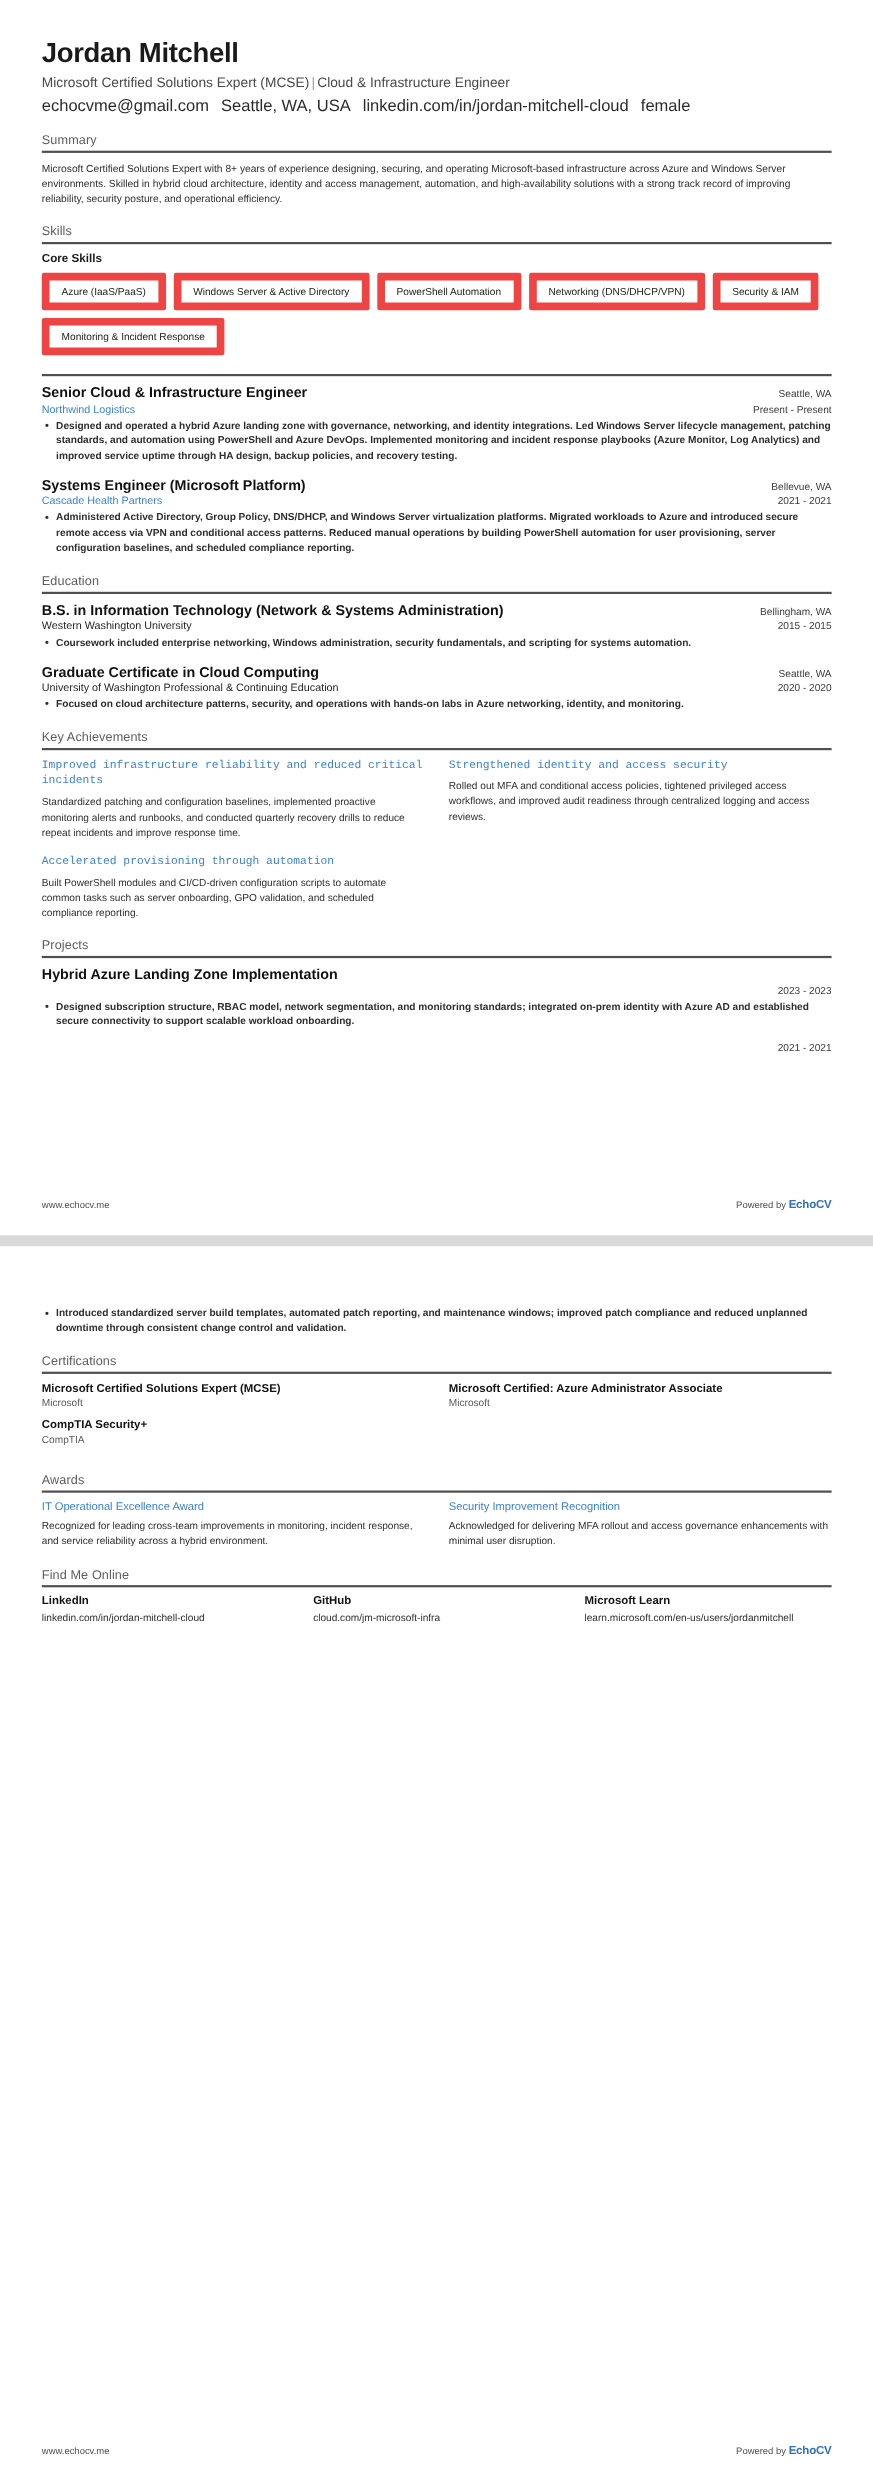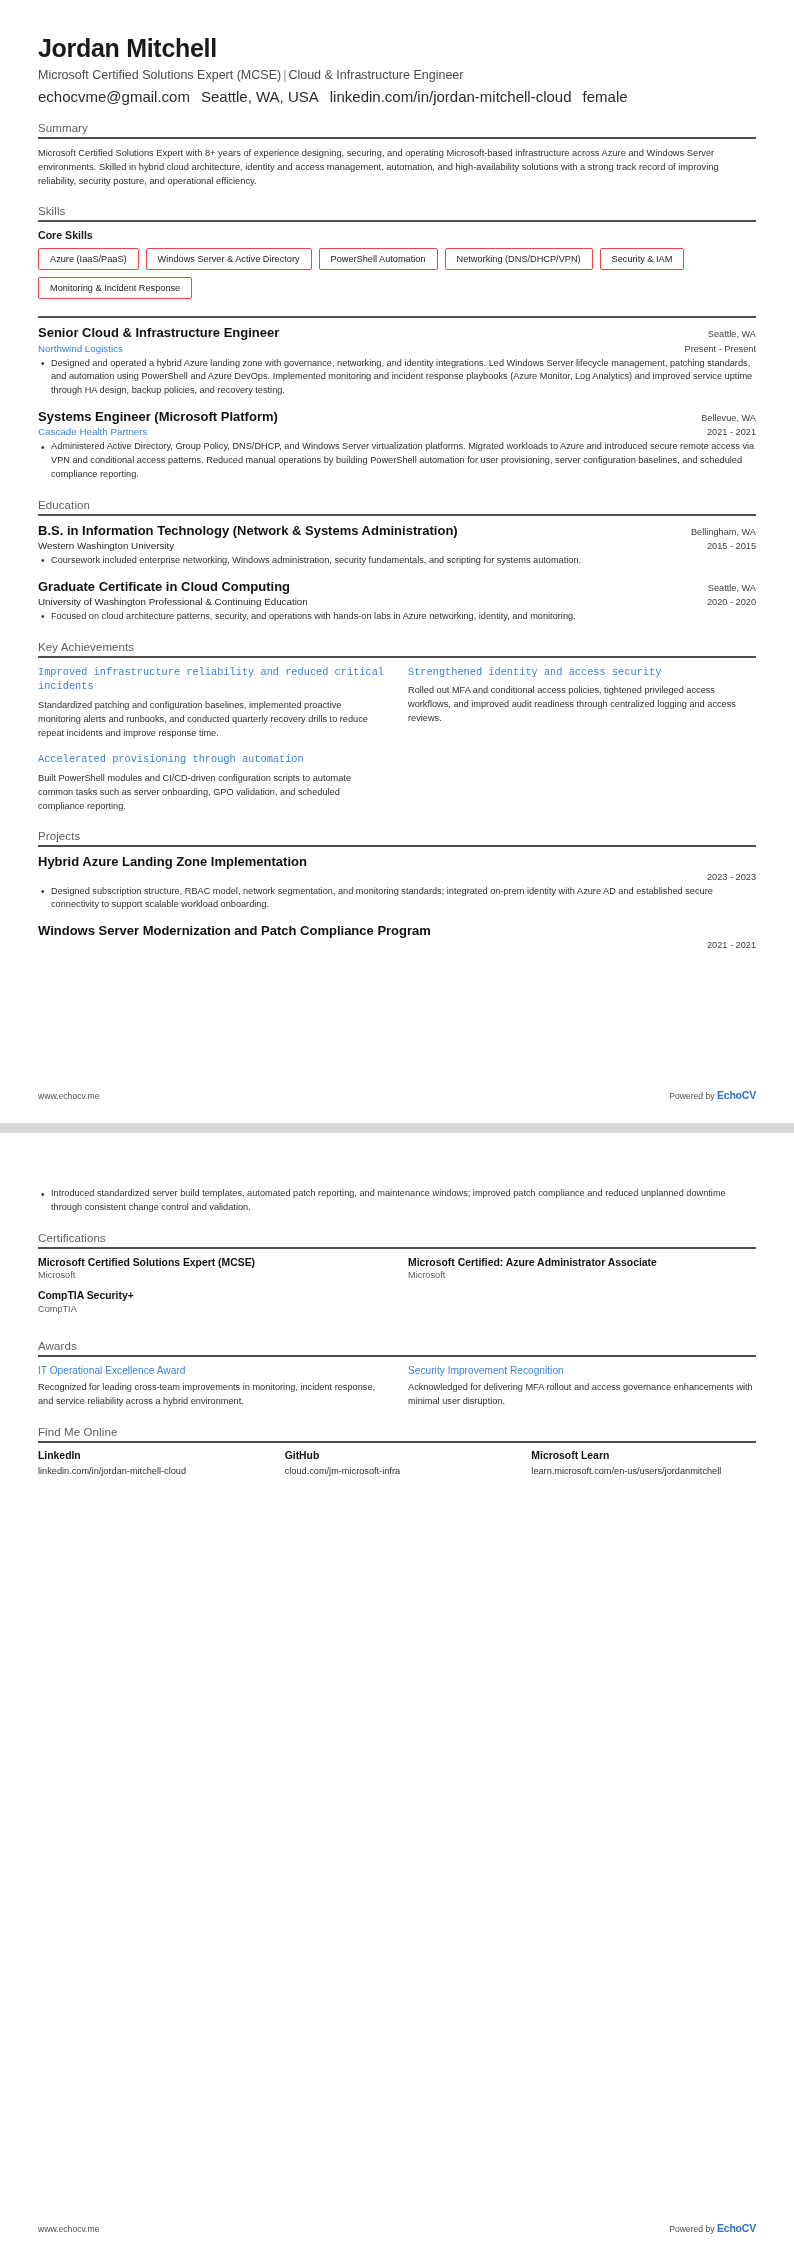--- a/index.html
+++ b/index.html
@@ -68,21 +68,21 @@
 
   
   .skills-group-title {
     font-size: 10.6px;
     font-weight: bold;
     color: #1a1a1a;
     margin: 1px 0 7px 0;
   }
   .chips { display: flex; flex-wrap: wrap; gap: 7px; }
   .chip {
-    border: 1px solid #ef4444;
+    border: 7px solid #ef4444;
     border-radius: 2px;
     padding: 5px 11px;
     font-size: 9.2px;
     color: #222;
     background: #fff;
     line-height: 1.1;
     white-space: nowrap;
   }
 
   
@@ -116,20 +116,21 @@
   .entry-org {
     font-size: 9.8px;
     color: #3b82d6;
     font-weight: 400;
   }
   .entry-org.plain { color: #1f1f1f; font-weight: normal; }
   .bullets {
     margin: 3px 0 0 0;
     padding-left: 13px;
     list-style: none;
+    font-weight: bold;
   }
   .bullets li {
     position: relative;
     font-size: 9.2px;
     line-height: 1.5;
     color: #2e2e2e;
     margin-bottom: 2px;
   }
   .bullets li::before {
     content: "•";
@@ -356,21 +357,20 @@
       <div class="entry-sub-row">
         <div></div>
         <div class="entry-meta">2023 - 2023</div>
       </div>
       <ul class="bullets">
         <li>Designed subscription structure, RBAC model, network segmentation, and monitoring standards; integrated on-prem identity with Azure AD and established secure connectivity to support scalable workload onboarding.</li>
       </ul>
     </div>
 
     <div class="entry">
-      <div class="entry-title">Windows Server Modernization and Patch Compliance Program</div>
       <div class="entry-sub-row">
         <div></div>
         <div class="entry-meta">2021 - 2021</div>
       </div>
     </div>
   </div>
 
   <div class="footer">
     <span>www.echocv.me</span>
     <span class="brand"><span>Powered by </span><b>EchoCV</b></span>

